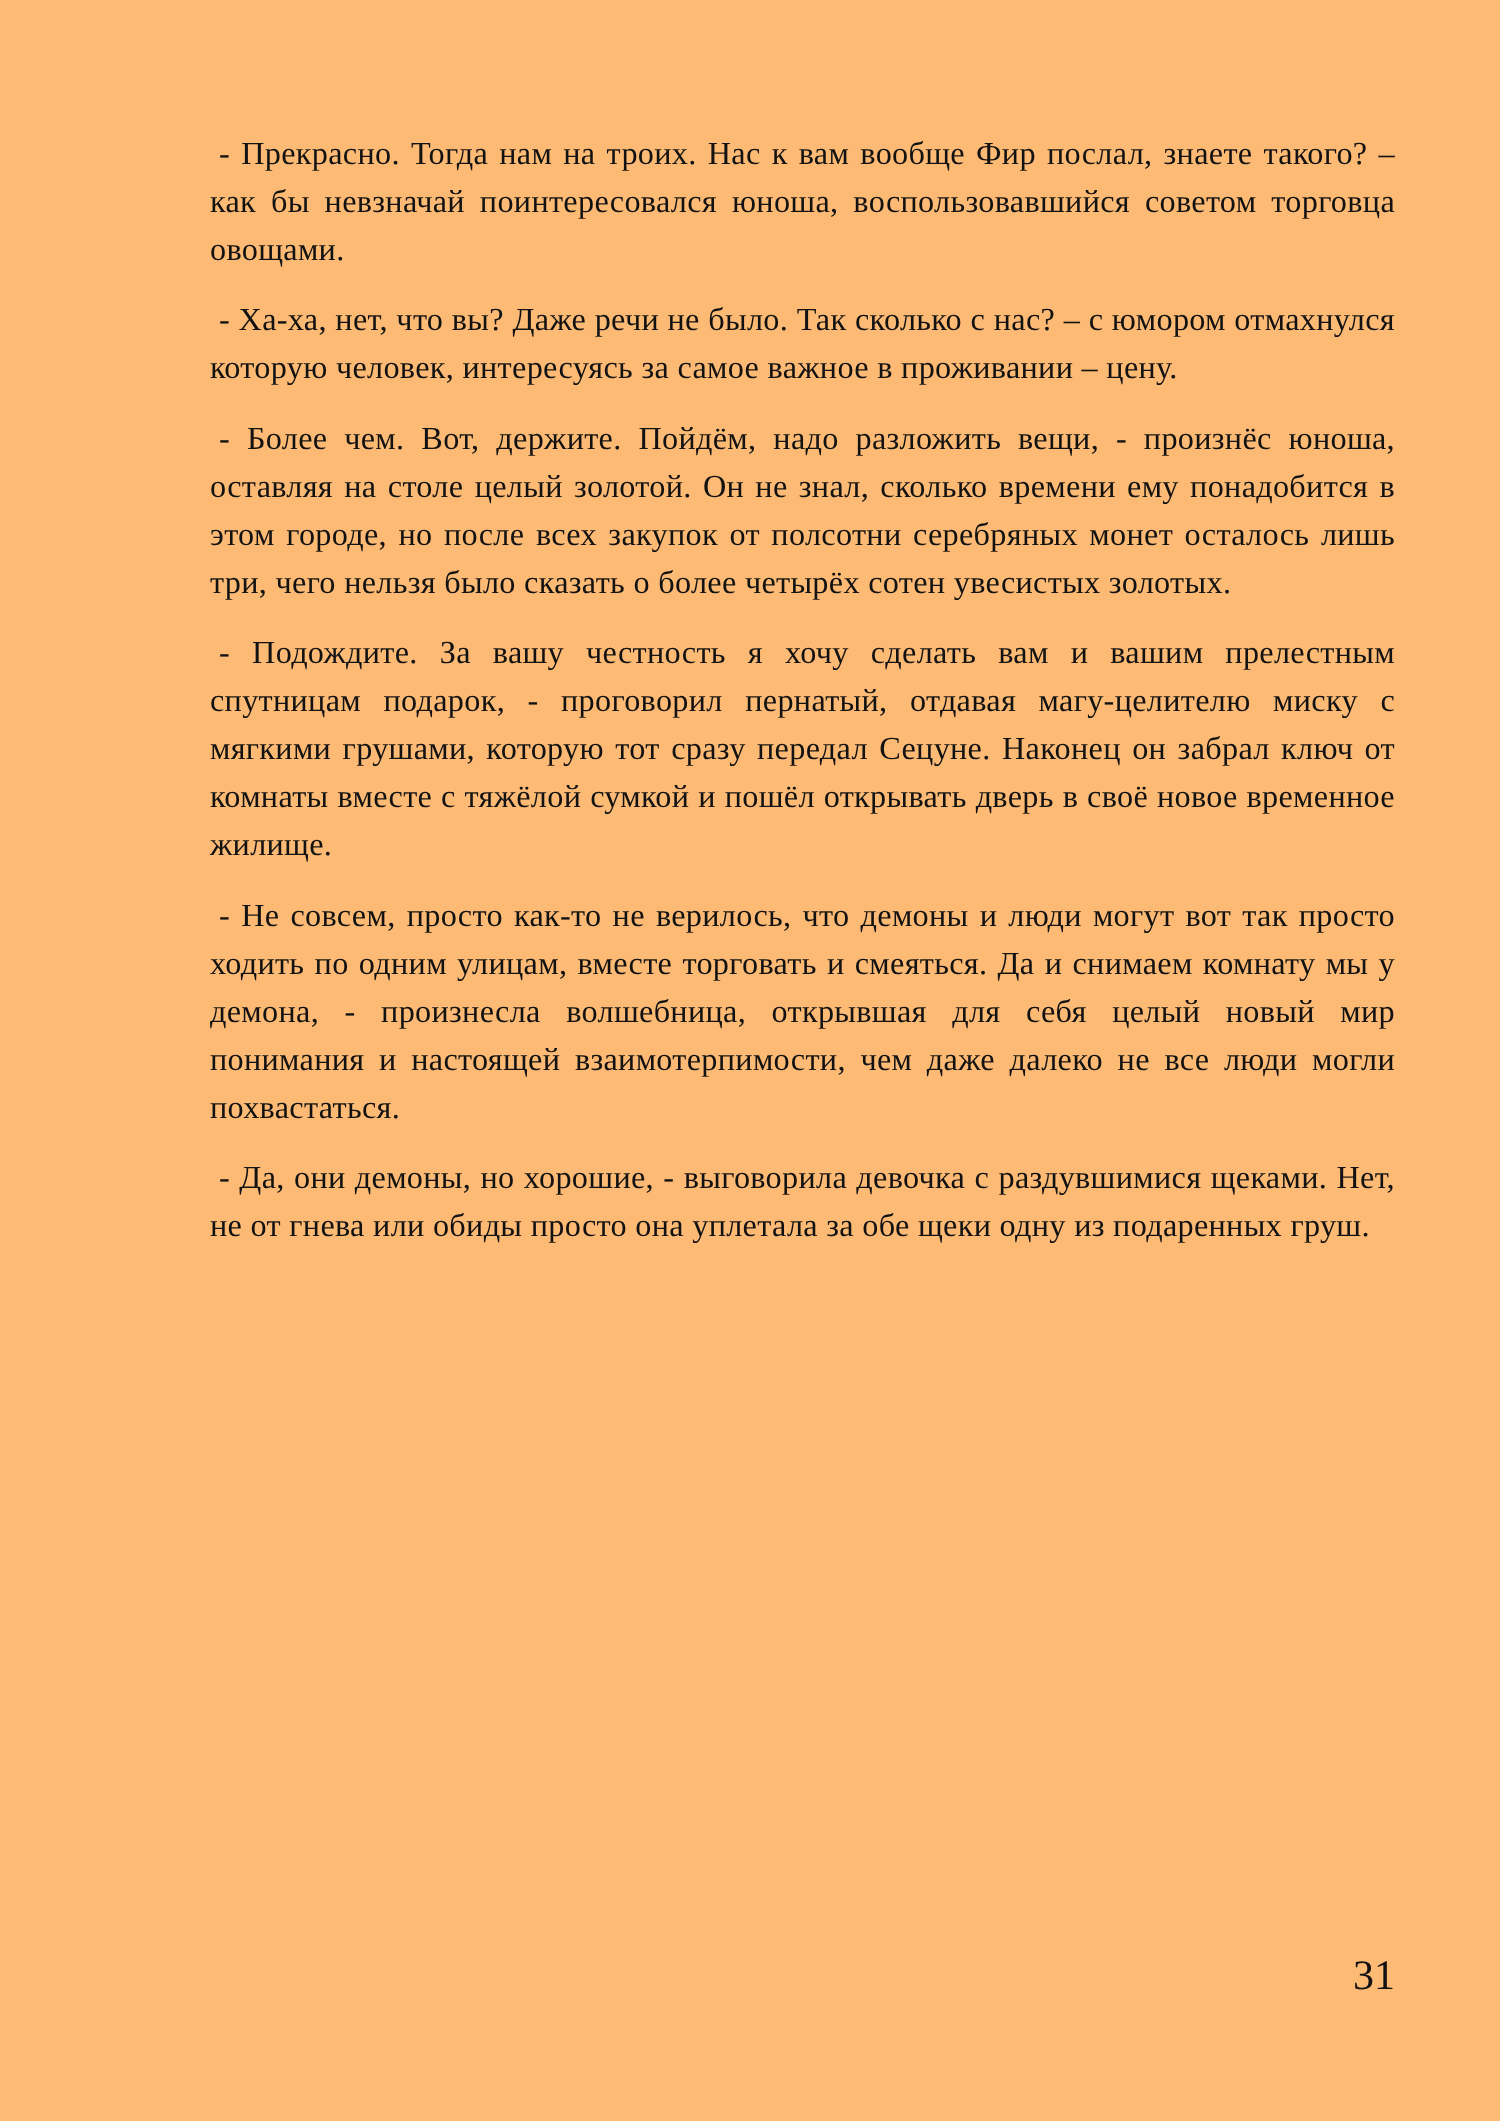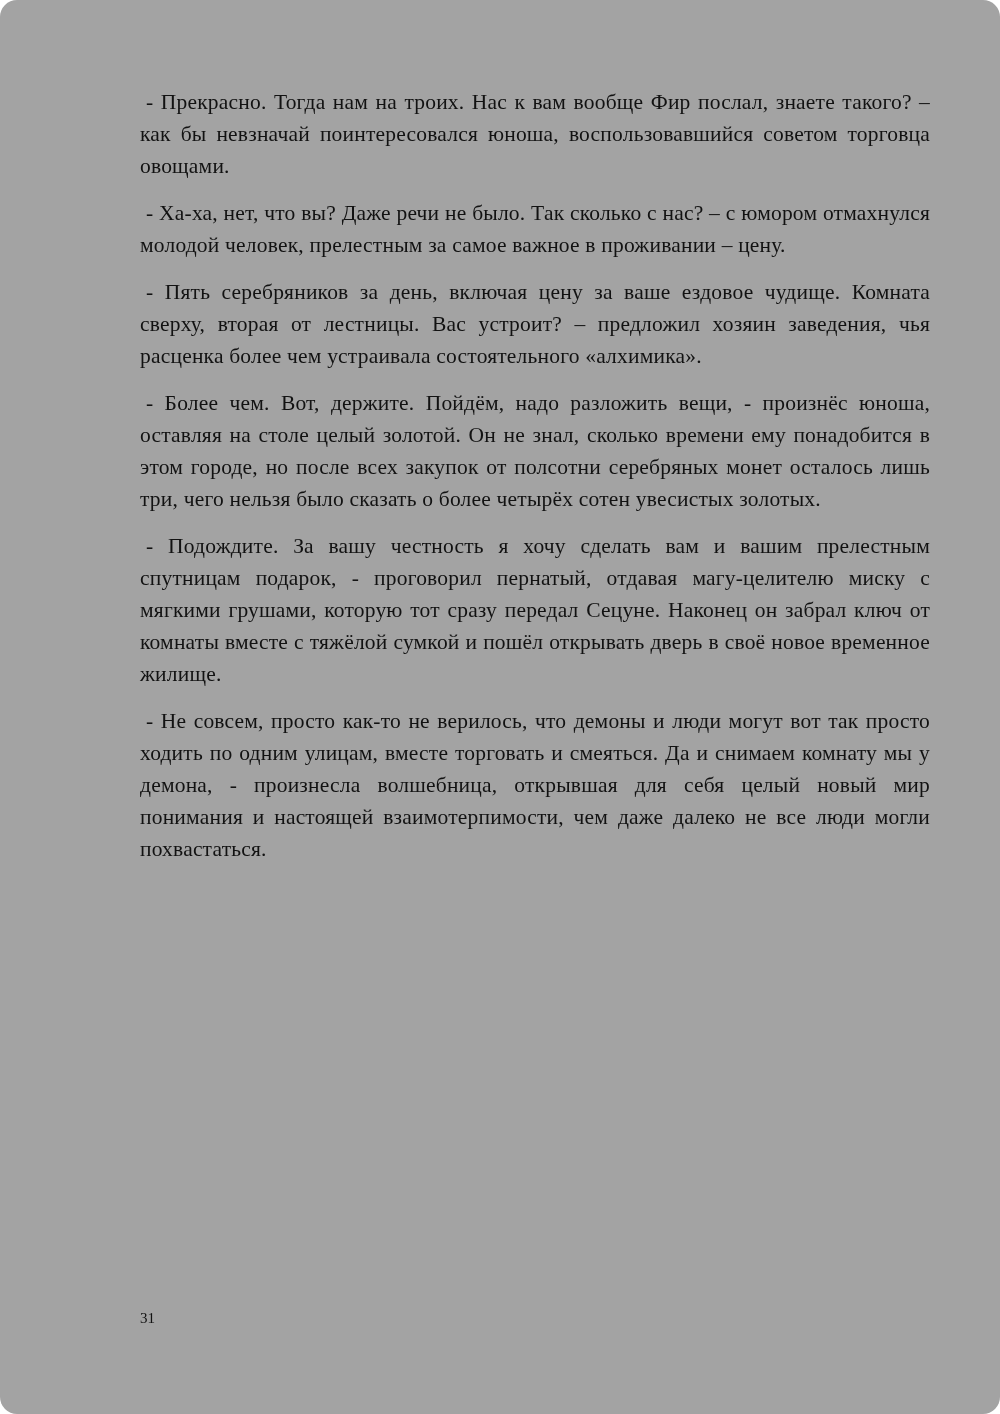--- a/index.html
+++ b/index.html
@@ -11,53 +11,52 @@
     width: 1000px;
     height: 1414px;
     position: relative;
     overflow: hidden;
     font-family: "Liberation Serif", serif;
     color: #121212;
   }
   .page {
     position: absolute;
     inset: 0;
-    background: #a3a3a3;
-    border-radius: 17px;
+    background: #fdba74;
   }
   .text-block {
     position: absolute;
     left: 140px;
     top: 86px;
     width: 790px;
     font-size: 21.5px;
     line-height: 32px;
     text-align: justify;
     letter-spacing: 0.2px;
   }
   .para {
     margin: 0 0 15px 0;
     text-indent: 6px;
   }
   .page-number {
     position: absolute;
     left: 140px;
     top: 1305px;
     width: 790px;
-    text-align: left;
-    font-size: 15px;
+    text-align: right;
+    font-size: 28px;
     line-height: 26px;
   }
 </style>
 </head>
 <body>
 
 <div class="page">
   <div class="text-block" id="paragraphs-container">
       <p class="para">- Прекрасно. Тогда нам на троих. Нас к вам вообще Фир послал, знаете такого? – как бы невзначай поинтересовался юноша, воспользовавшийся советом торговца овощами.</p>
-      <p class="para">- Ха-ха, нет, что вы? Даже речи не было. Так сколько с нас? – с юмором отмахнулся молодой человек, прелестным за самое важное в проживании – цену.</p>
-      <p class="para">- Пять серебряников за день, включая цену за ваше ездовое чудище. Комната сверху, вторая от лестницы. Вас устроит? – предложил хозяин заведения, чья расценка более чем устраивала состоятельного «алхимика».</p>
+      <p class="para">- Ха-ха, нет, что вы? Даже речи не было. Так сколько с нас? – с юмором отмахнулся которую человек, интересуясь за самое важное в проживании – цену.</p>
       <p class="para">- Более чем. Вот, держите. Пойдём, надо разложить вещи, - произнёс юноша, оставляя на столе целый золотой. Он не знал, сколько времени ему понадобится в этом городе, но после всех закупок от полсотни серебряных монет осталось лишь три, чего нельзя было сказать о более четырёх сотен увесистых золотых.</p>
       <p class="para">- Подождите. За вашу честность я хочу сделать вам и вашим прелестным спутницам подарок, - проговорил пернатый, отдавая магу-целителю миску с мягкими грушами, которую тот сразу передал Сецуне. Наконец он забрал ключ от комнаты вместе с тяжёлой сумкой и пошёл открывать дверь в своё новое временное жилище.</p>
       <p class="para">- Не совсем, просто как-то не верилось, что демоны и люди могут вот так просто ходить по одним улицам, вместе торговать и смеяться. Да и снимаем комнату мы у демона, - произнесла волшебница, открывшая для себя целый новый мир понимания и настоящей взаимотерпимости, чем даже далеко не все люди могли похвастаться.</p>
+      <p class="para">- Да, они демоны, но хорошие, - выговорила девочка с раздувшимися щеками. Нет, не от гнева или обиды просто она уплетала за обе щеки одну из подаренных груш.</p>
     </div>
   <div class="page-number">31</div>
 </div>
 
 </body></html>

